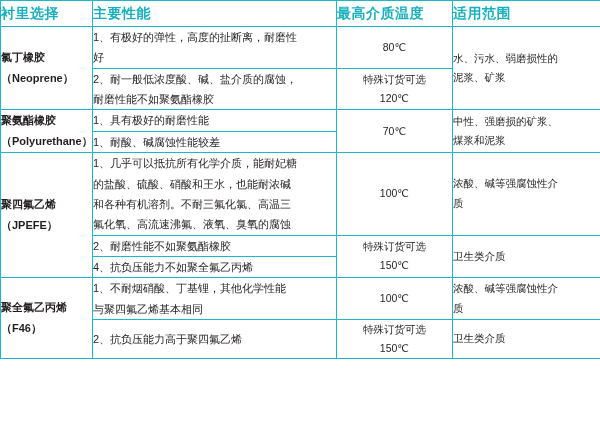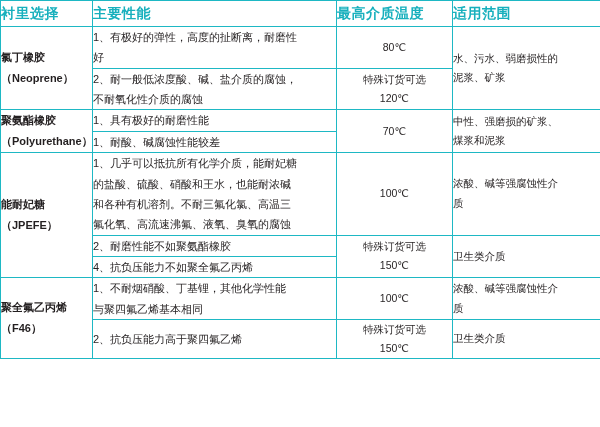--- a/index.html
+++ b/index.html
@@ -113,21 +113,21 @@
           <span class="line">80℃</span>
         </td>
         <td class="scope" rowspan="2">
           <span class="line">水、污水、弱磨损性的</span>
           <span class="line">泥浆、矿浆</span>
         </td>
       </tr>
       <tr>
         <td class="perf">
           <span class="line">2、耐一般低浓度酸、碱、盐介质的腐蚀，</span>
-          <span class="line">不耐氧化性介质的腐蚀</span>
+          <span class="line">耐磨性能不如聚氨酯橡胶</span>
         </td>
         <td class="temp">
           <span class="line">特殊订货可选</span>
           <span class="line">120℃</span>
         </td>
       </tr>
 
       <tr>
         <td class="material" rowspan="2">
           <span class="line">聚氨酯橡胶</span>
@@ -145,21 +145,21 @@
         </td>
       </tr>
       <tr>
         <td class="perf">
           <span class="line">1、耐酸、碱腐蚀性能较差</span>
         </td>
       </tr>
 
       <tr>
         <td class="material" rowspan="3">
-          <span class="line">能耐妃糖</span>
+          <span class="line">聚四氟乙烯</span>
           <span class="en">（JPEFE）</span>
         </td>
         <td class="perf dash-bottom">
           <span class="line">1、几乎可以抵抗所有化学介质，能耐妃糖</span>
           <span class="line">的盐酸、硫酸、硝酸和王水，也能耐浓碱</span>
           <span class="line">和各种有机溶剂。不耐三氟化氯、高温三</span>
           <span class="line">氟化氧、高流速沸氟、液氧、臭氧的腐蚀</span>
         </td>
         <td class="temp dash-bottom">
           <span class="line">100℃</span>

